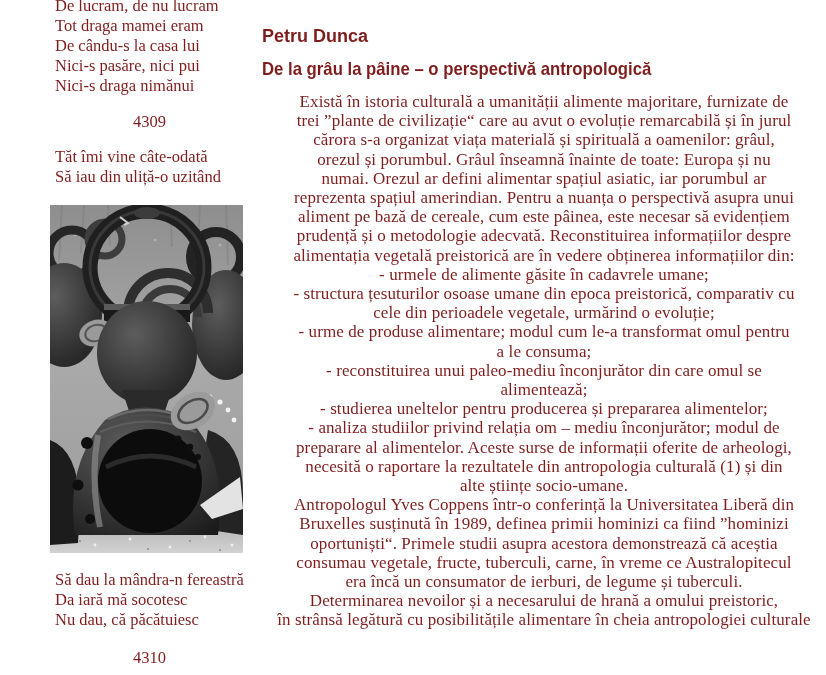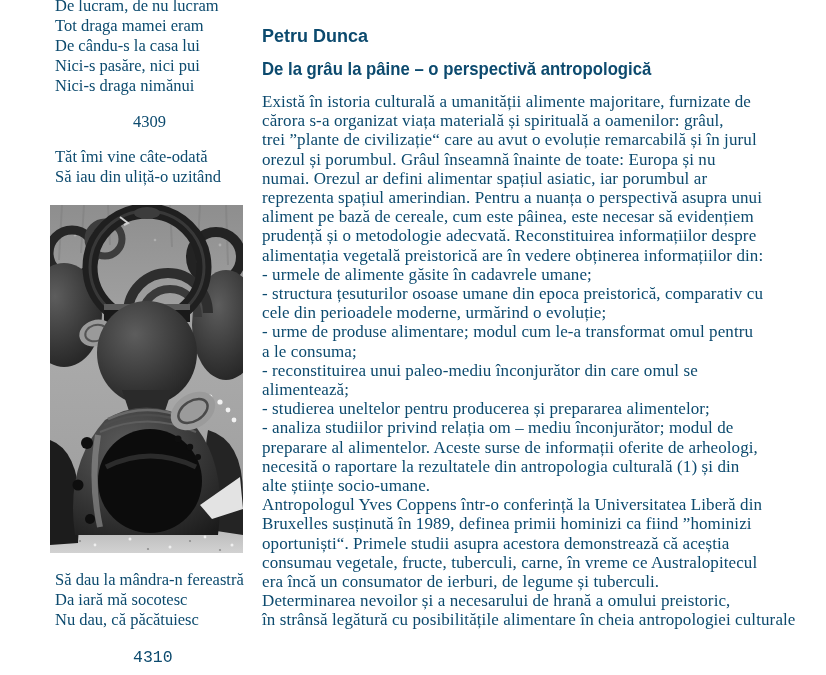--- a/index.html
+++ b/index.html
@@ -1,35 +1,35 @@
 <!DOCTYPE html>
 <html><head>
 <meta charset="utf-8">
 <style>
   * { margin:0; padding:0; box-sizing:border-box; }
   html,body { background:#ffffff; }
   .page {
     position:relative; width:826px; height:675px; background:#ffffff;
-    overflow:hidden; color:#0c4a6e;
+    overflow:hidden; color:#7f1d1d;
     font-family:"Liberation Serif","DejaVu Serif",serif;
   }
   .abs { position:absolute; }
   .poem .poem-line { font-size:16.5px; line-height:20px; white-space:nowrap; }
   .poem-number { font-size:16.5px; line-height:20px; }
   .author {
     font-family:"Liberation Sans","DejaVu Sans",sans-serif;
     font-weight:bold; font-size:18px; white-space:nowrap;margin-top:16px;
   }
   .title {
     font-family:"Liberation Sans","DejaVu Sans",sans-serif;
     font-weight:bold; font-size:19px; white-space:nowrap;
     transform:scaleX(.88); transform-origin:left top;
   }
   .article-body .body-line {
-    font-size:17px; line-height:19.2px; white-space:nowrap; letter-spacing:.1px;
+    font-size:17px; line-height:19.2px; white-space:nowrap; letter-spacing:.1px;text-align:center;
   }
   .photo-frame { position:absolute; left:50px; top:205px; width:193px; height:348px; overflow:hidden; }
 </style>
 </head>
 <body>
 
 <div class="page">
 
   <div class="poem abs" style="left:55px; top:-4px;">
       <div class="poem-line">De lucram, de nu lucram</div>
@@ -167,39 +167,39 @@
       <polygon points="150,300 190,272 193,304 162,314" fill="#e3e3e3"></polygon>
     </svg>
   </div>
 
   <div class="poem abs" style="left:55px; top:570px;">
       <div class="poem-line">Să dau la mândra-n fereastră</div>
       <div class="poem-line">Da iară mă socotesc</div>
       <div class="poem-line">Nu dau, că păcătuiesc</div>
     </div>
 
-  <div class="poem-number abs" style="left:133px; top:648px;font-family:Liberation Mono, monospace;">4310</div>
+  <div class="poem-number abs" style="left:133px; top:648px;">4310</div>
 
   <div class="author abs" style="left:262px; top:10px;">Petru Dunca</div>
 
   <div class="title abs" style="left:262px; top:58px;">De la grâu la pâine – o perspectivă antropologică</div>
 
   <div class="article-body abs" style="left:262px; top:92px; width:564px;">
       <div class="body-line">Există în istoria culturală a umanității alimente majoritare, furnizate de</div>
+      <div class="body-line">trei ”plante de civilizație“ care au avut o evoluție remarcabilă și în jurul</div>
       <div class="body-line">cărora s-a organizat viața materială și spirituală a oamenilor: grâul,</div>
-      <div class="body-line">trei ”plante de civilizație“ care au avut o evoluție remarcabilă și în jurul</div>
       <div class="body-line">orezul și porumbul. Grâul înseamnă înainte de toate: Europa și nu</div>
       <div class="body-line">numai. Orezul ar defini alimentar spațiul asiatic, iar porumbul ar</div>
       <div class="body-line">reprezenta spațiul amerindian. Pentru a nuanța o perspectivă asupra unui</div>
       <div class="body-line">aliment pe bază de cereale, cum este pâinea, este necesar să evidențiem</div>
       <div class="body-line">prudență și o metodologie adecvată. Reconstituirea informațiilor despre</div>
       <div class="body-line">alimentația vegetală preistorică are în vedere obținerea informațiilor din:</div>
       <div class="body-line">- urmele de alimente găsite în cadavrele umane;</div>
       <div class="body-line">- structura țesuturilor osoase umane din epoca preistorică, comparativ cu</div>
-      <div class="body-line">cele din perioadele moderne, urmărind o evoluție;</div>
+      <div class="body-line">cele din perioadele vegetale, urmărind o evoluție;</div>
       <div class="body-line">- urme de produse alimentare; modul cum le-a transformat omul pentru</div>
       <div class="body-line">a le consuma;</div>
       <div class="body-line">- reconstituirea unui paleo-mediu înconjurător din care omul se</div>
       <div class="body-line">alimentează;</div>
       <div class="body-line">- studierea uneltelor pentru producerea și prepararea alimentelor;</div>
       <div class="body-line">- analiza studiilor privind relația om – mediu înconjurător; modul de</div>
       <div class="body-line">preparare al alimentelor. Aceste surse de informații oferite de arheologi,</div>
       <div class="body-line">necesită o raportare la rezultatele din antropologia culturală (1) și din</div>
       <div class="body-line">alte științe socio-umane.</div>
       <div class="body-line">Antropologul Yves Coppens într-o conferință la Universitatea Liberă din</div>

